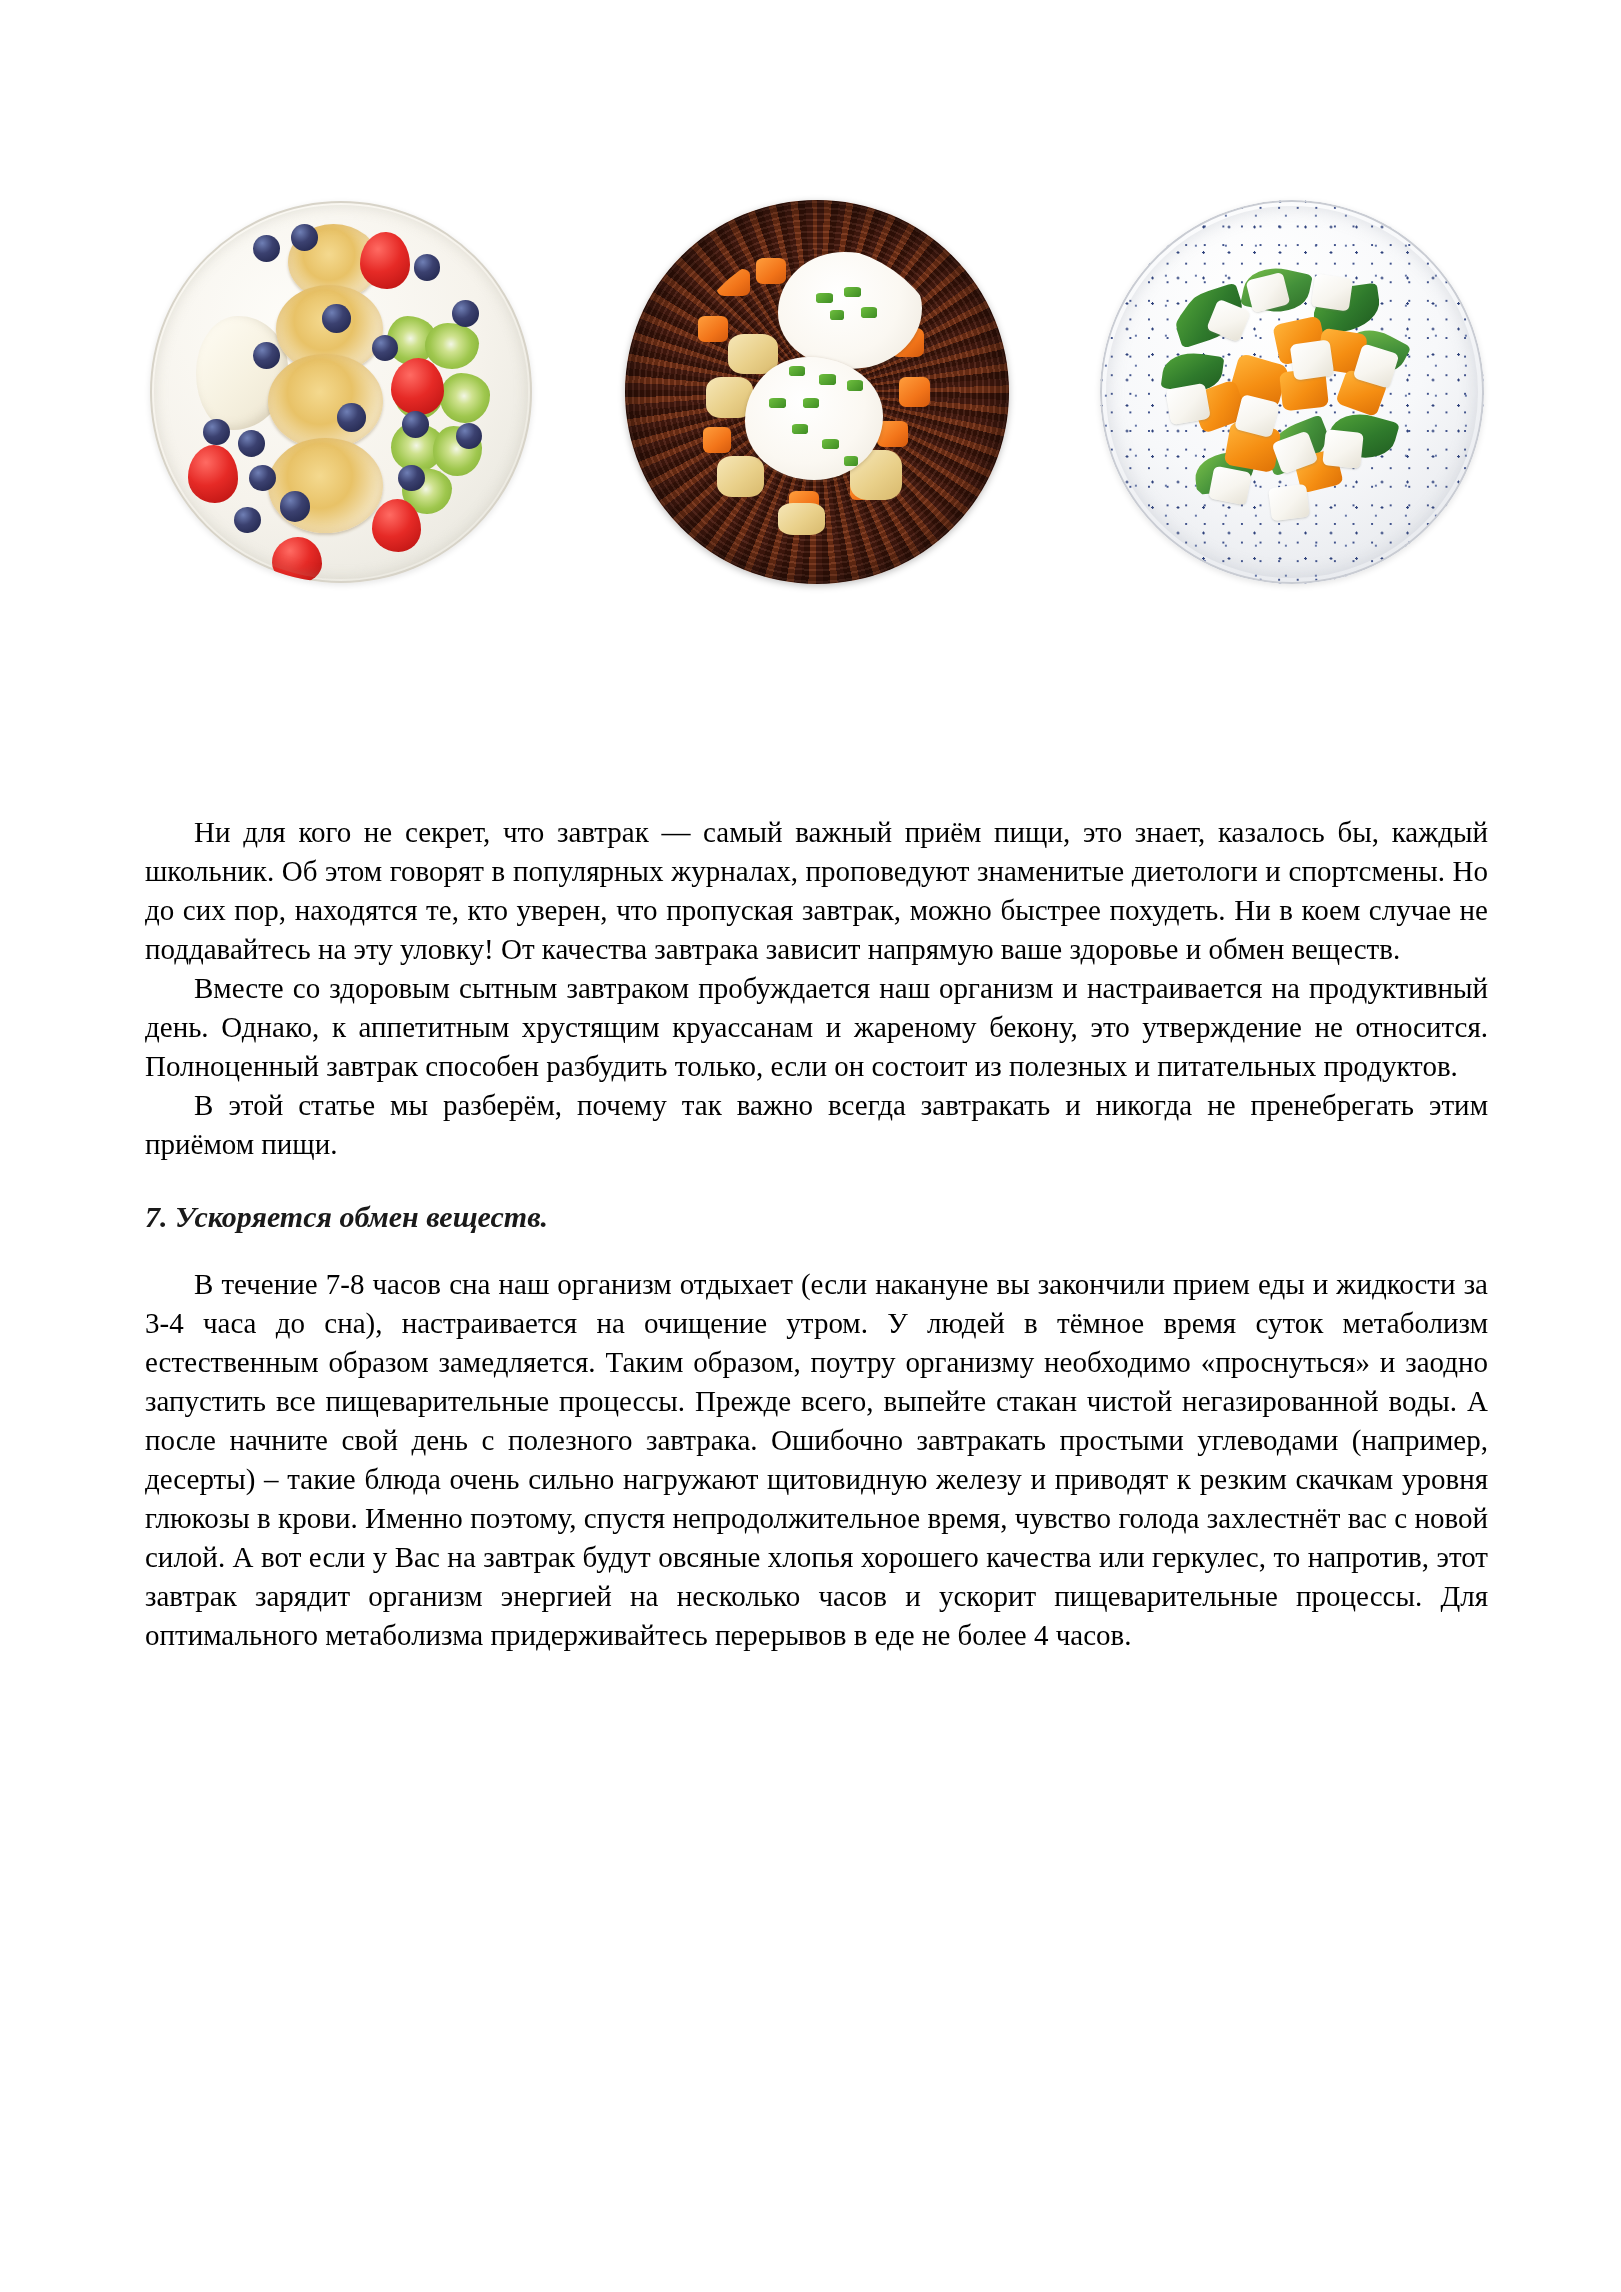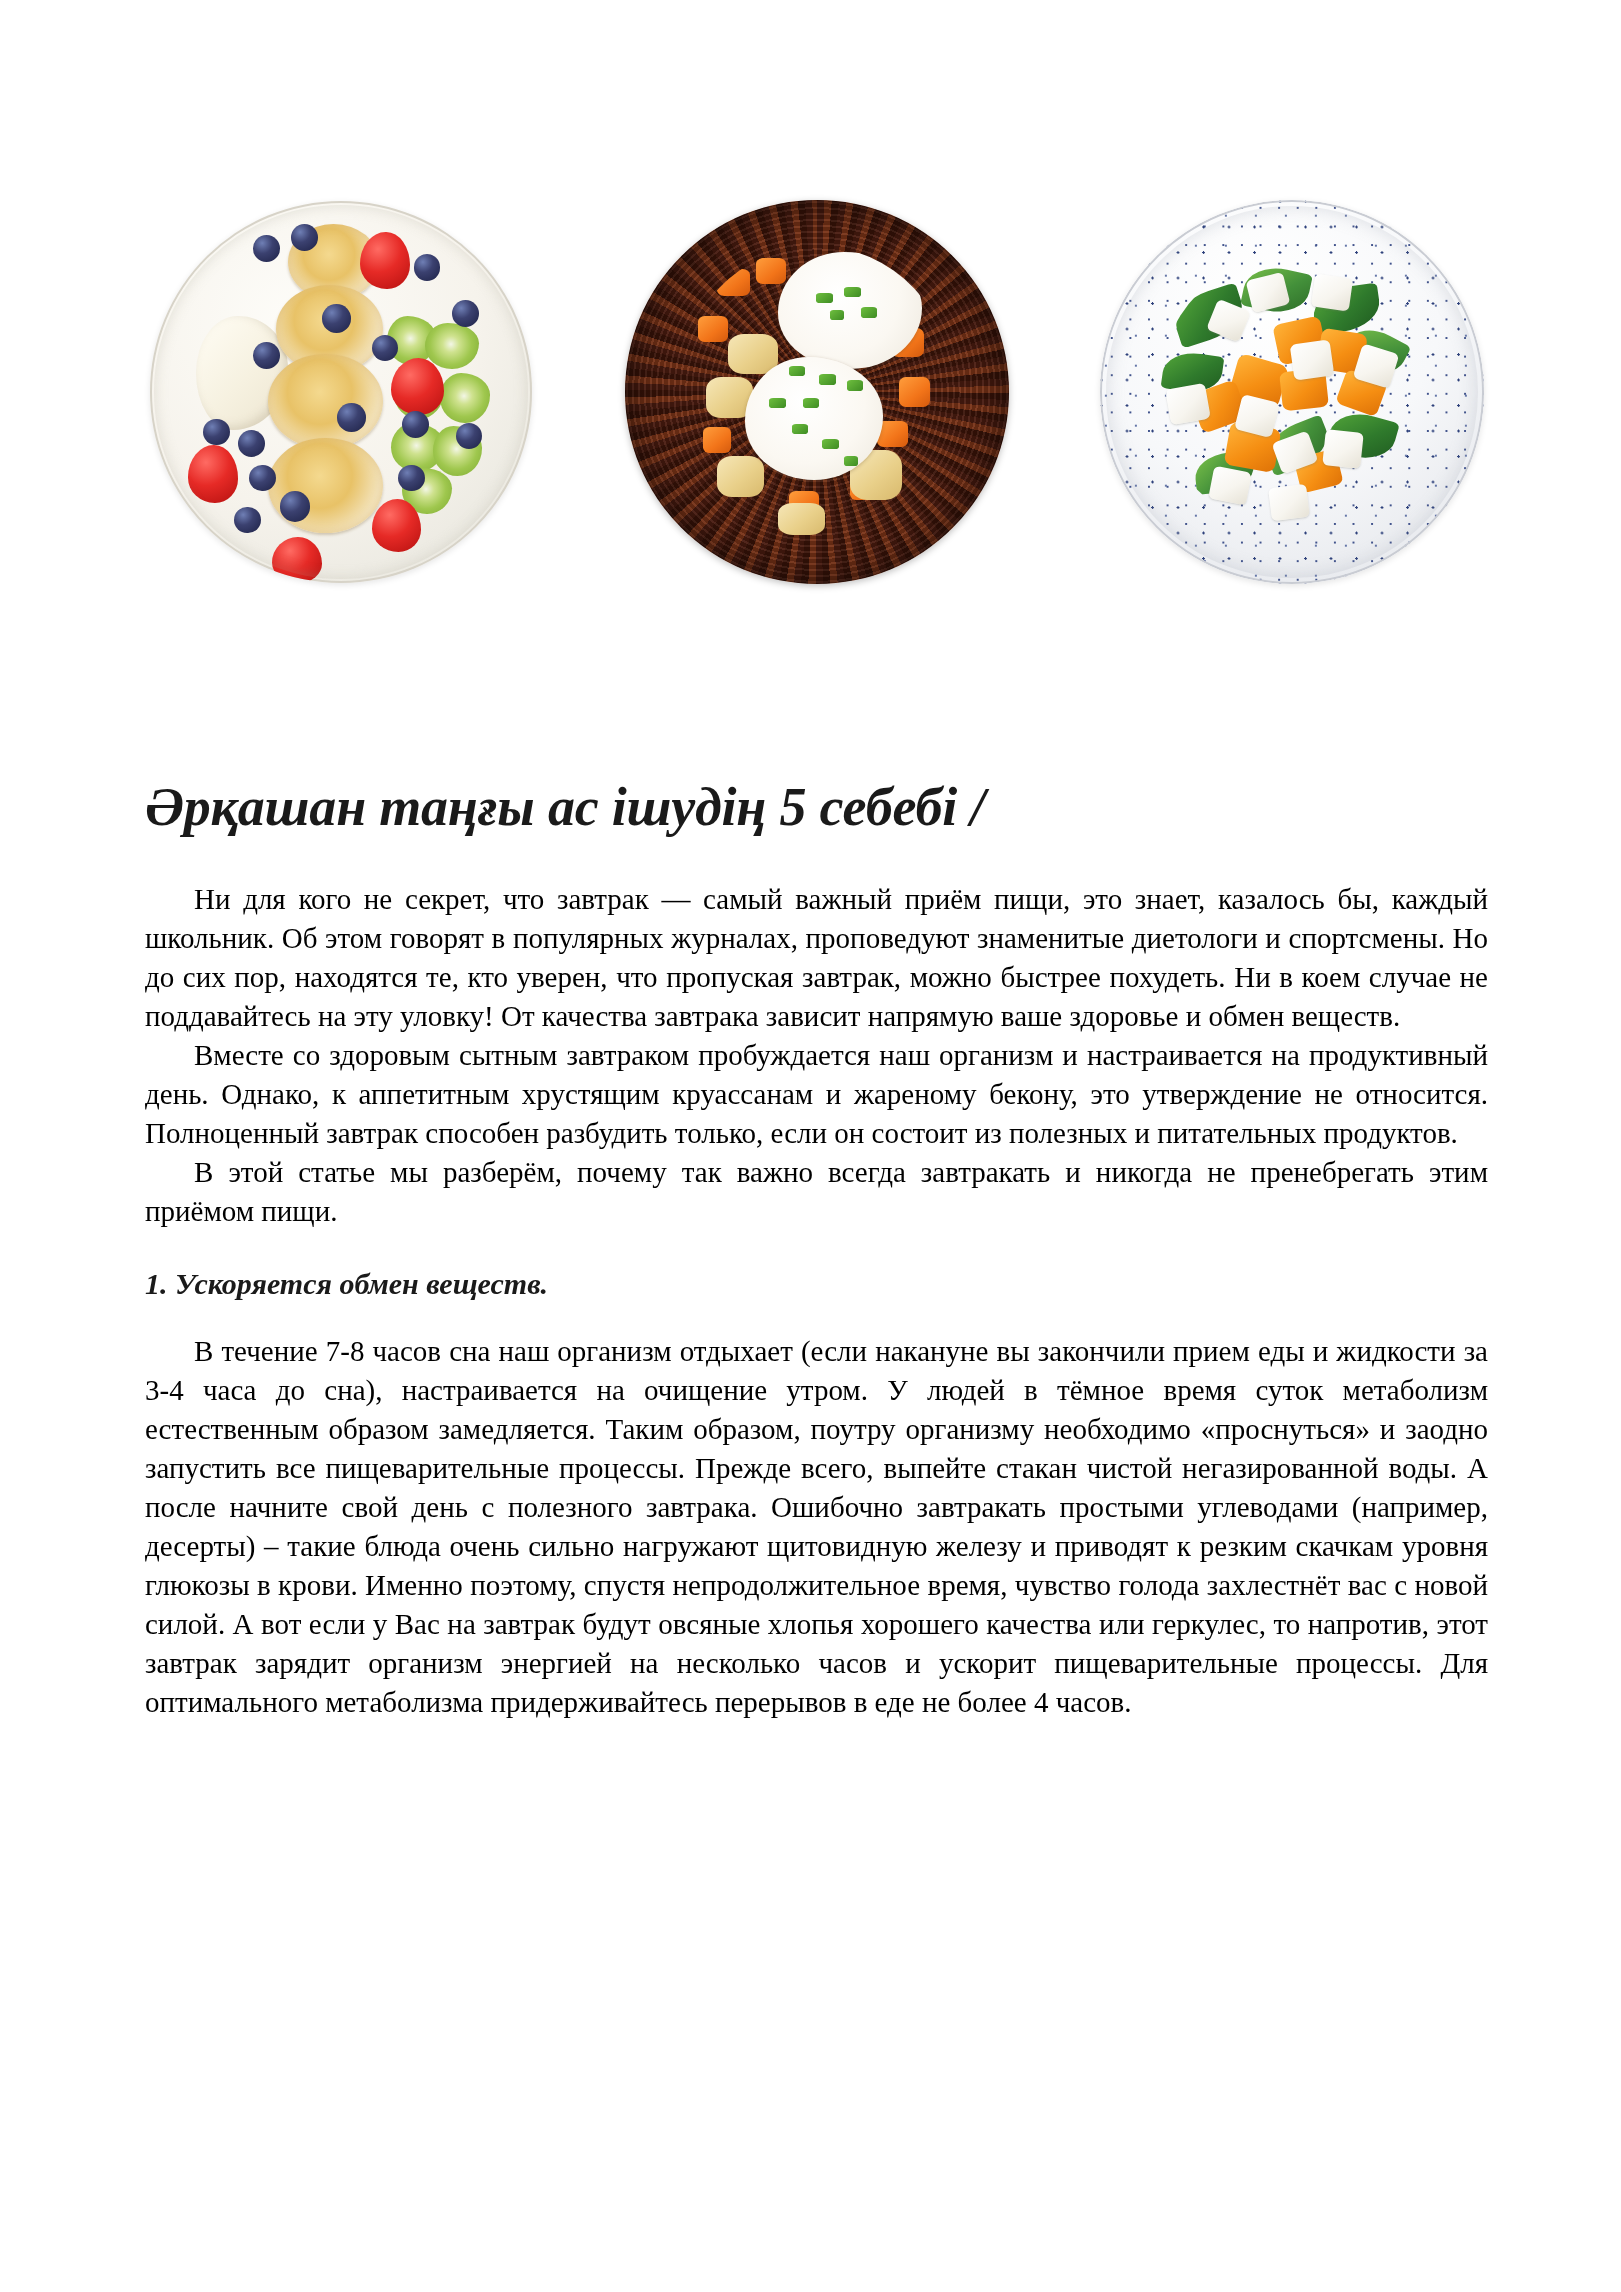--- a/index.html
+++ b/index.html
@@ -341,26 +341,25 @@
           <div class="feta" style="left:20%; top:78%; width:14%; height:12%; transform:rotate(11deg);"></div>
           <div class="feta" style="left:42%; top:84%; width:14%; height:12%; transform:rotate(-7deg);"></div>
         </div>
       </div>
     </div>
   </div>
 
   <div class="article">
 
     <h1 class="doc-title">
-      <span class="line">Әрқашан таңғы ас ішудің 5 себебі /</span>
     </h1>
 
     <p class="body">Ни для кого не секрет, что завтрак — самый важный приём пищи, это знает, казалось бы, каждый школьник. Об этом говорят в популярных журналах, проповедуют знаменитые диетологи и спортсмены. Но до сих пор, находятся те, кто уверен, что пропуская завтрак, можно быстрее похудеть. Ни в коем случае не поддавайтесь на эту уловку! От качества завтрака зависит напрямую ваше здоровье и обмен веществ.</p>
     <p class="body">Вместе со здоровым сытным завтраком пробуждается наш организм и настраивается на продуктивный день. Однако, к аппетитным хрустящим круассанам и жареному бекону, это утверждение не относится. Полноценный завтрак способен разбудить только, если он состоит из полезных и питательных продуктов.</p>
     <p class="body">В этой статье мы разберём, почему так важно всегда завтракать и никогда не пренебрегать этим приёмом пищи.</p>
 
-    <h2 class="section-heading">1. Ускоряется обмен веществ.</h2>
+    <h2 class="section-heading">7. Ускоряется обмен веществ.</h2>
 
     <p class="body">В течение 7-8 часов сна наш организм отдыхает (если накануне вы закончили прием еды и жидкости за 3-4 часа до сна), настраивается на очищение утром. У людей в тёмное время суток метаболизм естественным образом замедляется. Таким образом, поутру организму необходимо «проснуться» и заодно запустить все пищеварительные процессы. Прежде всего, выпейте стакан чистой негазированной воды. А после начните свой день с полезного завтрака. Ошибочно завтракать простыми углеводами (например, десерты) – такие блюда очень сильно нагружают щитовидную железу и приводят к резким скачкам уровня глюкозы в крови. Именно поэтому, спустя непродолжительное время, чувство голода захлестнёт вас с новой силой. А вот если у Вас на завтрак будут овсяные хлопья хорошего качества или геркулес, то напротив, этот завтрак зарядит организм энергией на несколько часов и ускорит пищеварительные процессы. Для оптимального метаболизма придерживайтесь перерывов в еде не более 4 часов.</p>
   </div>
 
 </div>
 
 
 </body></html>

